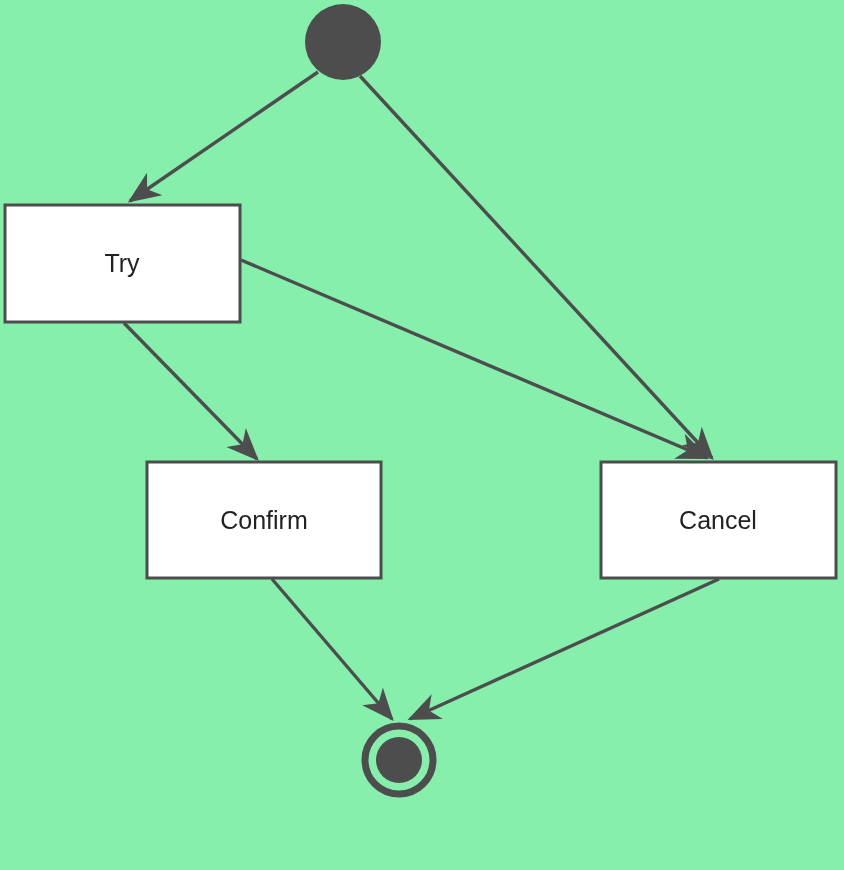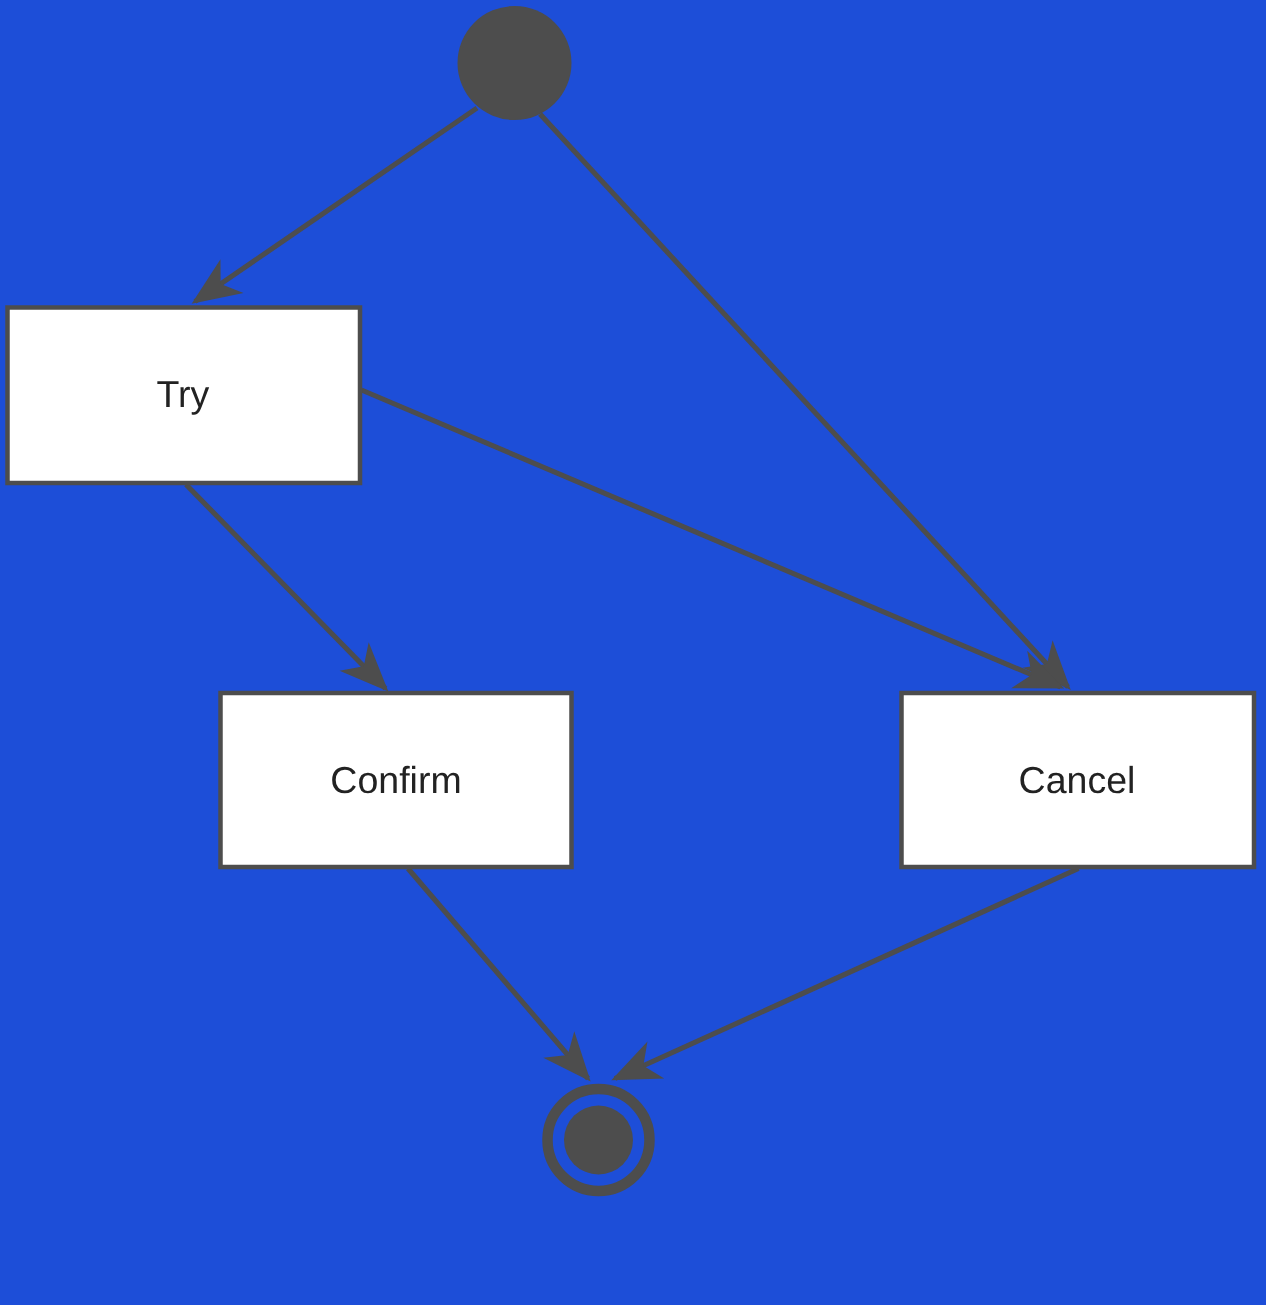--- a/index.html
+++ b/index.html
@@ -11,21 +11,21 @@
   body {
     width: 844px;
     height: 870px;
     font-family: "Liberation Sans", sans-serif;
     overflow: hidden;
   }
   #diagram-root {
     position: relative;
     width: 844px;
     height: 870px;
-    background: #1d4ed8;
+    background: #86efac;
   }
   #diagram-svg {
     position: absolute;
     top: 0;
     left: 0;
     width: 844px;
     height: 870px;
     display: block;
   }
   .node-label {

